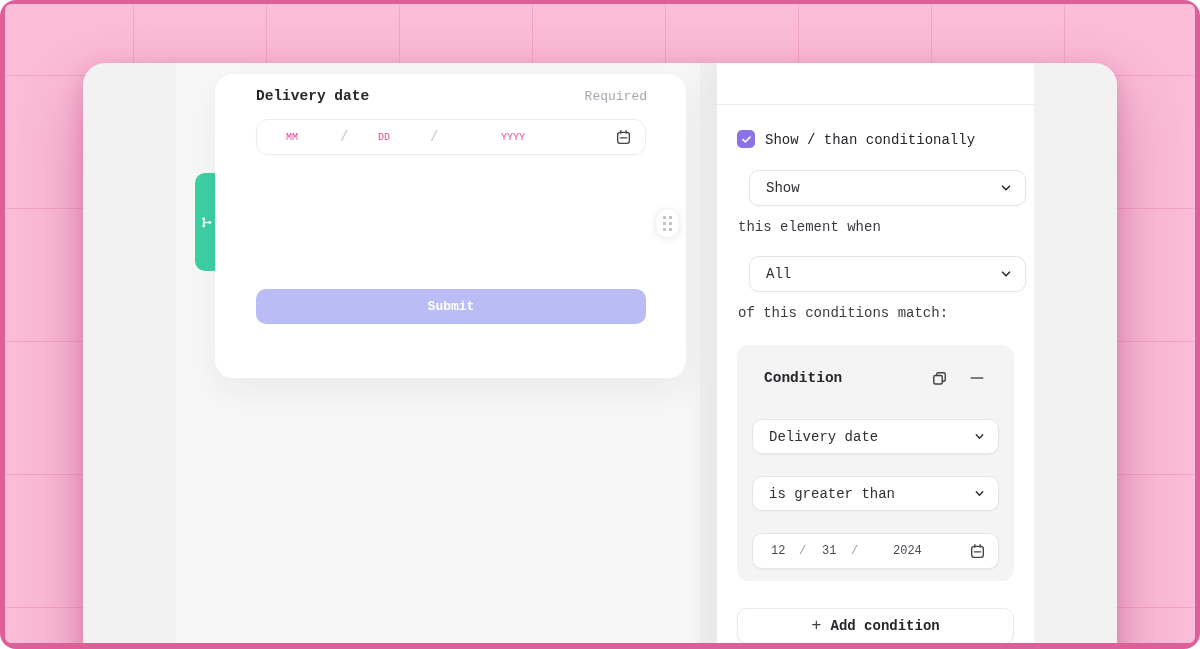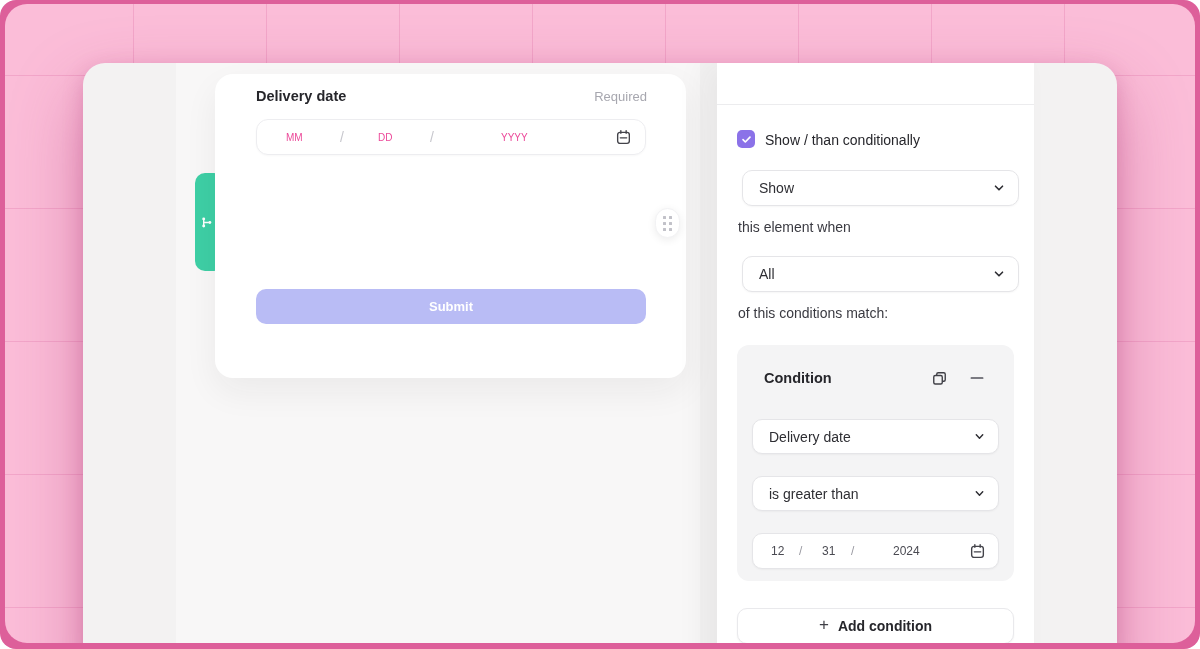--- a/index.html
+++ b/index.html
@@ -8,21 +8,21 @@
 
   .frame { position:relative; width:1200px; height:649px;
            background:var(--frame,#dd5f9a); border-radius:16px; overflow:hidden; }
 
   .pink-bg { position:absolute; left:5px; top:4px; right:5px; bottom:6px;
     background-color:var(--background,#fbbdd8);
     background-image:
       linear-gradient(to right, var(--grid-line,#f0a3c7) 1.5px, transparent 1.5px),
       linear-gradient(to bottom, var(--grid-line,#f0a3c7) 1.5px, transparent 1.5px);
     background-size:133px 133px; background-position:128px 71px;
-    border-radius:22px; overflow:hidden; }
+    border-radius:6px; overflow:hidden;font-family:Liberation Mono, monospace; }
 
   .window { position:absolute; left:78px; top:59px; width:1034px; height:620px;
     background:#f3f2f2; border-radius:22px 22px 0 0; overflow:hidden;
     box-shadow:0 30px 70px rgba(170,45,110,0.40), 0 6px 20px rgba(170,45,110,0.25); }
 
   .canvas { position:absolute; left:93px; top:0; width:524px; height:100%;
     background:#f8f7f7; }
 
   
   .form-card { position:absolute; left:132px; top:11px; width:471px; height:304px;
@@ -68,21 +68,21 @@
   .panel { position:absolute; left:634px; top:0; width:317px; height:100%;
     background:#fff; box-shadow:-14px 0 28px rgba(30,30,40,0.05); }
   .panel-divider { position:absolute; left:0; top:41px; width:100%; height:1px;
     background:#ececee; }
 
   .checkbox { position:absolute; left:20px; top:67px; width:18px; height:18px;
     background:var(--accent-purple,#8b72e8); border-radius:5px; display:flex;
     align-items:center; justify-content:center; cursor:pointer; color:#fff; }
   .checkbox-label { position:absolute; left:48px; top:69px; font-size:14px; color:#26262b; }
 
-  .select { position:absolute; left:25px; width:277px; height:36px; background:#fff;
+  .select { position:absolute; left:32px; width:277px; height:36px; background:#fff;
     border:1px solid #e5e5e8; border-radius:10px; display:flex; align-items:center;
     justify-content:space-between; padding:0 13px 0 16px; cursor:pointer;
     box-shadow:0 1px 2px rgba(0,0,0,0.04); }
   .select span { font-size:14px; color:#2e2e33; }
   .chev { color:#6f6f78; display:flex; }
 
   .helper-text { position:absolute; left:21px; font-size:14px; color:#3a3a41; }
 
   .condition-card { position:absolute; left:20px; top:282px; width:277px; height:236px;
     background:#f4f4f5; border-radius:12px; }

